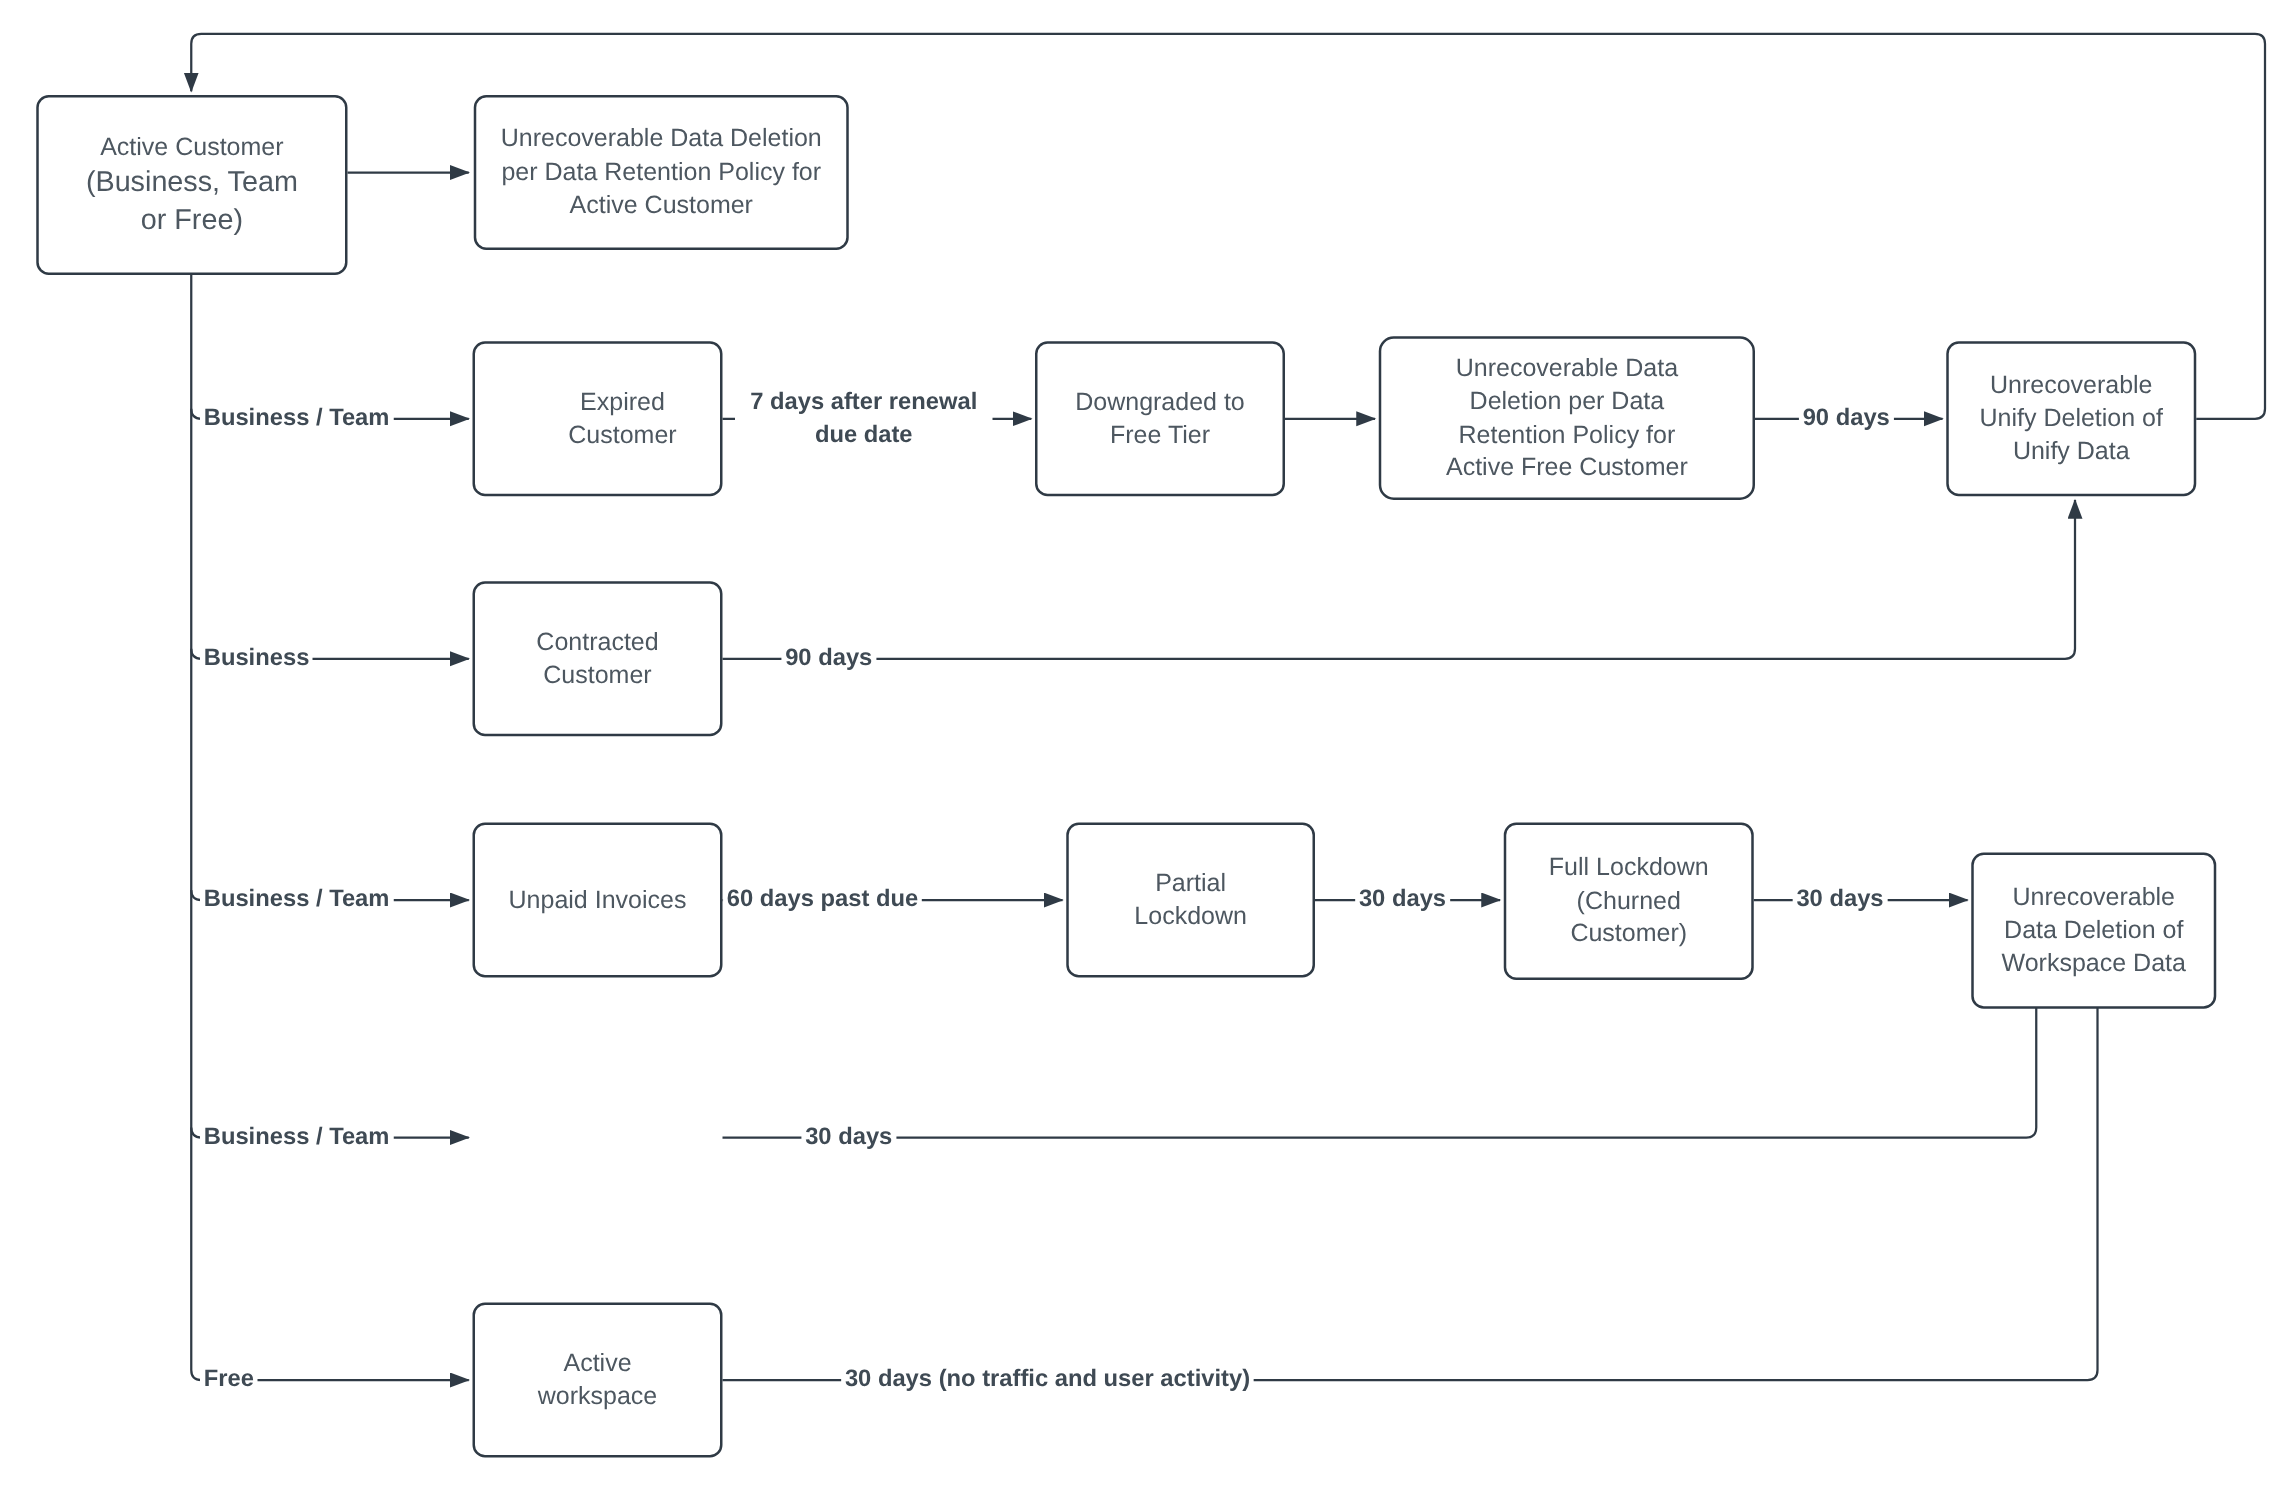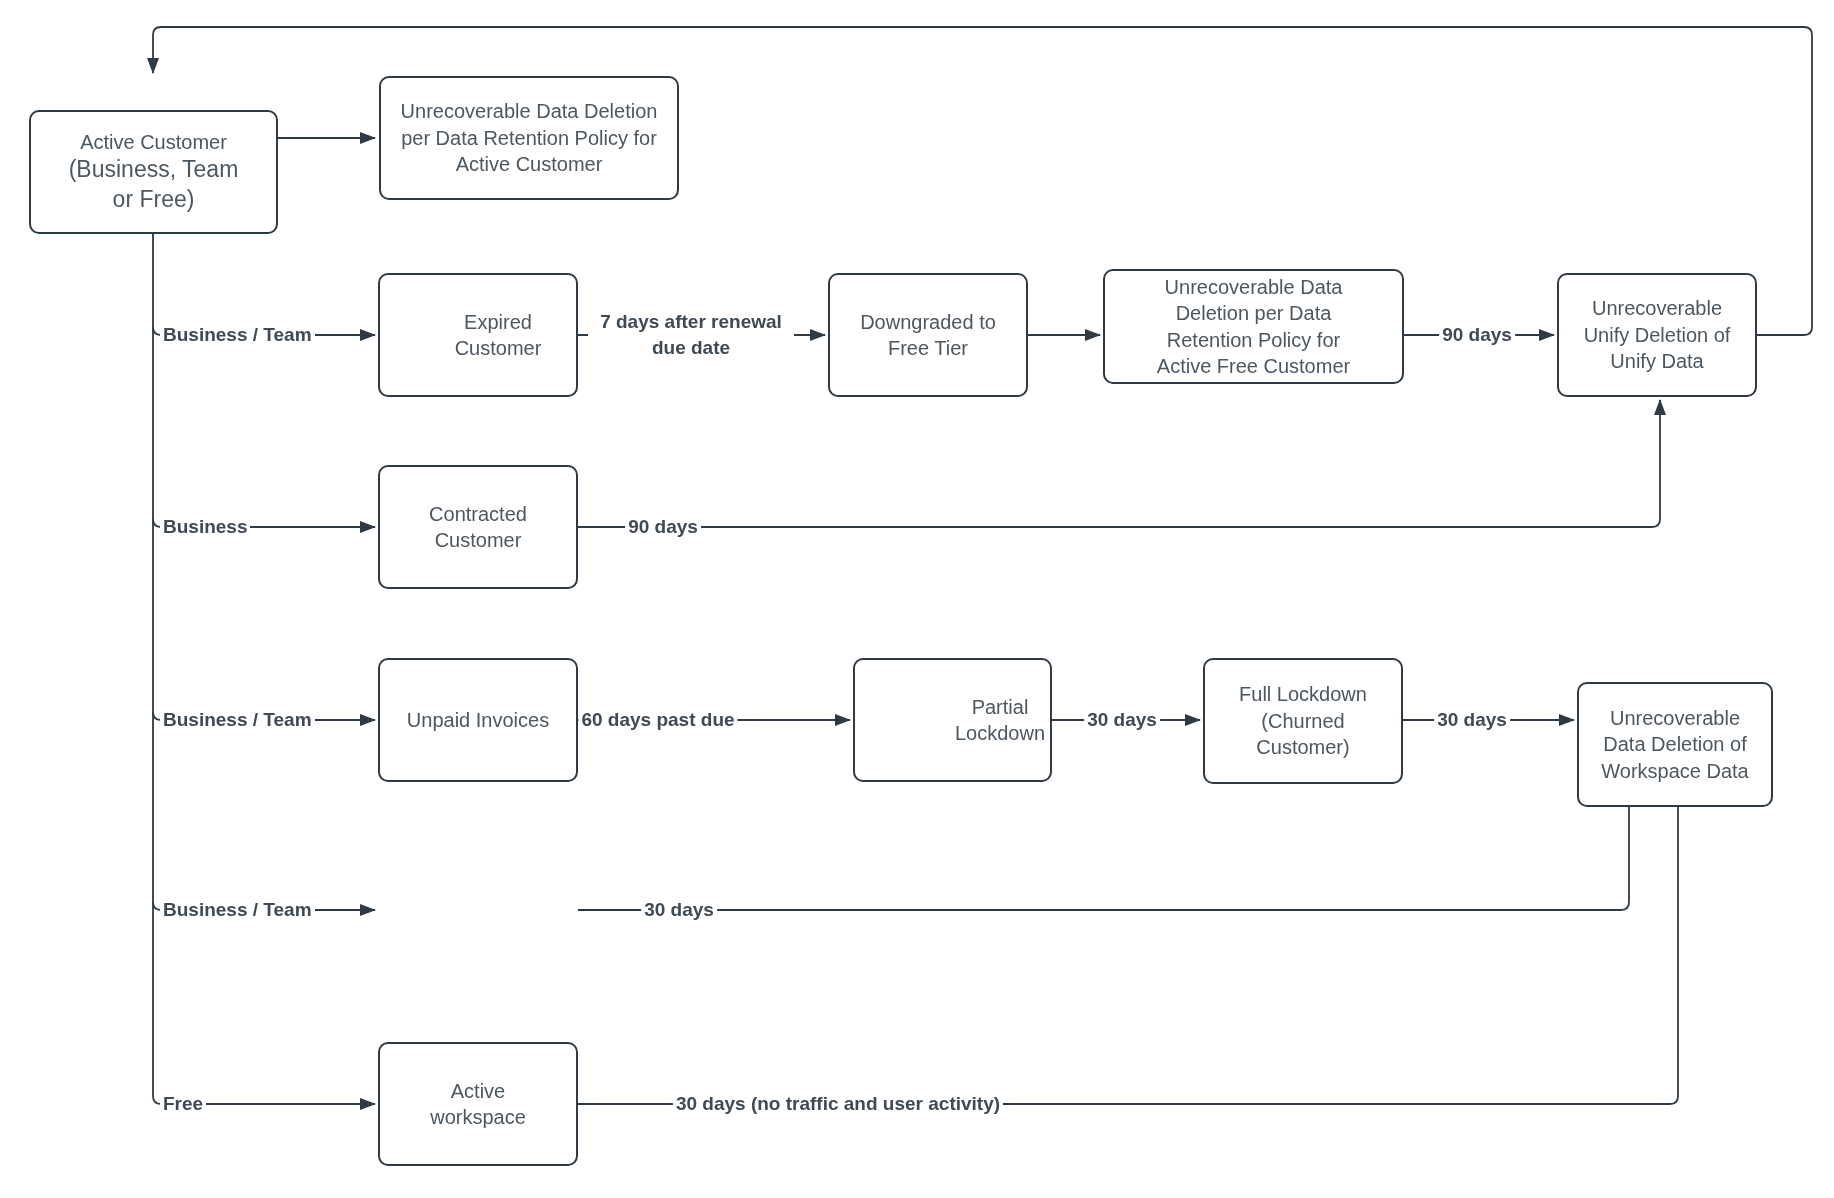--- a/index.html
+++ b/index.html
@@ -82,54 +82,54 @@
       <path d="M1052,720 H1200" marker-end="url(#arr)"></path>
 
       <path d="M1403,720 H1574" marker-end="url(#arr)"></path>
 
       <path d="M578,910 H1621 Q1629,910 1629,902 V786" marker-end="url(#arr)"></path>
 
       <path d="M578,1104 H1670 Q1678,1104 1678,1096 V786" marker-end="url(#arr)"></path>
     </g>
   </svg>
 
-  <div class="node" style="left:29px;top:76px;width:249px;height:124px;margin-top:34px;">
+  <div class="node" style="left:29px;top:76px;width:249px;height:144px;">
     <span class="txt">Active Customer</span>
     <span class="txt sub" style="max-width:192px;">(Business, Team or Free)</span>
   </div>
 
   <div class="node" style="left:379px;top:76px;width:300px;height:124px;">
     <span class="txt" style="max-width:286px;">Unrecoverable Data Deletion per Data Retention Policy for Active Customer</span>
   </div>
 
   <div class="node" style="left:378px;top:273px;width:200px;height:124px;padding-left:40px;">
     <span class="txt" style="max-width:110px;">Expired Customer</span>
   </div>
 
   <div class="node" style="left:828px;top:273px;width:200px;height:124px;">
     <span class="txt" style="max-width:152px;">Downgraded to Free Tier</span>
   </div>
 
-  <div class="node" style="left:1103px;top:269px;width:301px;height:115px;">
+  <div class="node" style="left:1103px;top:269px;width:301px;height:131px;border-radius:12px;">
     <span class="txt" style="max-width:208px;">Unrecoverable Data Deletion per Data Retention Policy for Active Free Customer</span>
   </div>
 
   <div class="node" style="left:1557px;top:273px;width:200px;height:124px;">
     <span class="txt" style="max-width:162px;">Unrecoverable Unify Deletion of Unify Data</span>
   </div>
 
   <div class="node" style="left:378px;top:465px;width:200px;height:124px;">
     <span class="txt" style="max-width:120px;">Contracted Customer</span>
   </div>
 
   <div class="node" style="left:378px;top:658px;width:200px;height:124px;">
     <span class="txt" style="max-width:170px;">Unpaid Invoices</span>
   </div>
 
-  <div class="node" style="left:853px;top:658px;width:199px;height:124px;align-items:flex-end;">
+  <div class="node" style="left:853px;top:658px;width:199px;height:124px;">
     <span class="txt" style="max-width:100px;">Partial Lockdown</span>
   </div>
 
   <div class="node" style="left:1203px;top:658px;width:200px;height:126px;">
     <span class="txt" style="max-width:134px;">Full Lockdown (Churned Customer)</span>
   </div>
 
   <div class="node" style="left:1577px;top:682px;width:196px;height:125px;">
     <span class="txt" style="max-width:164px;">Unrecoverable Data Deletion of Workspace Data</span>
   </div>

